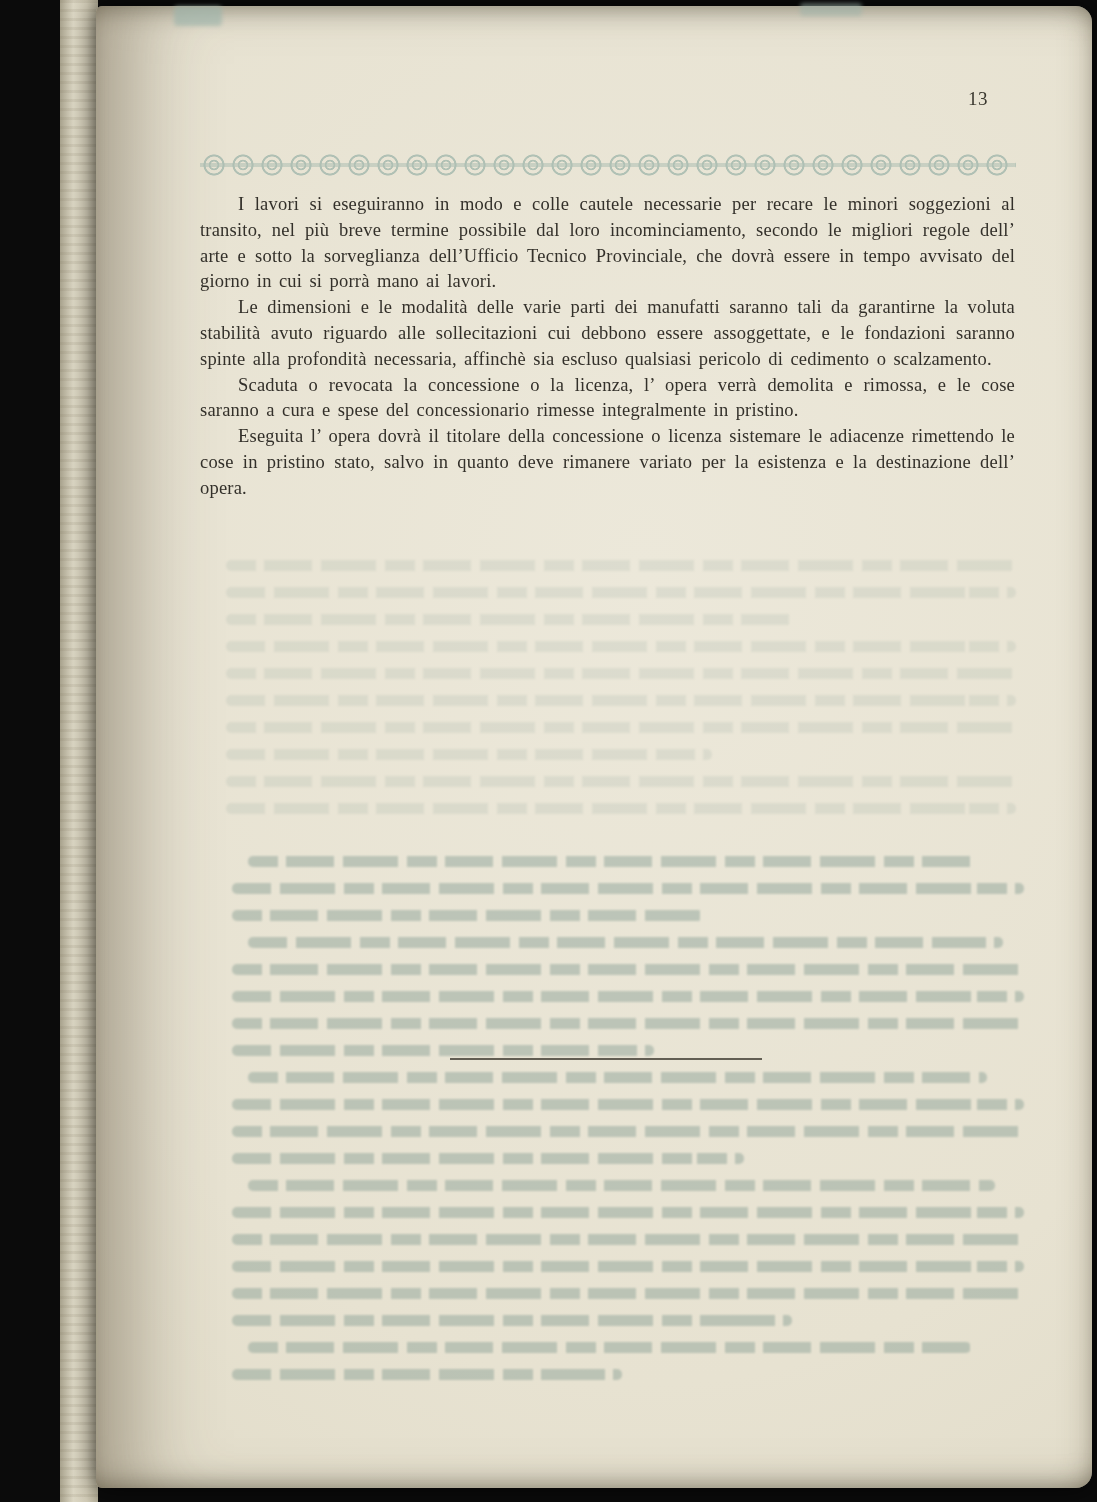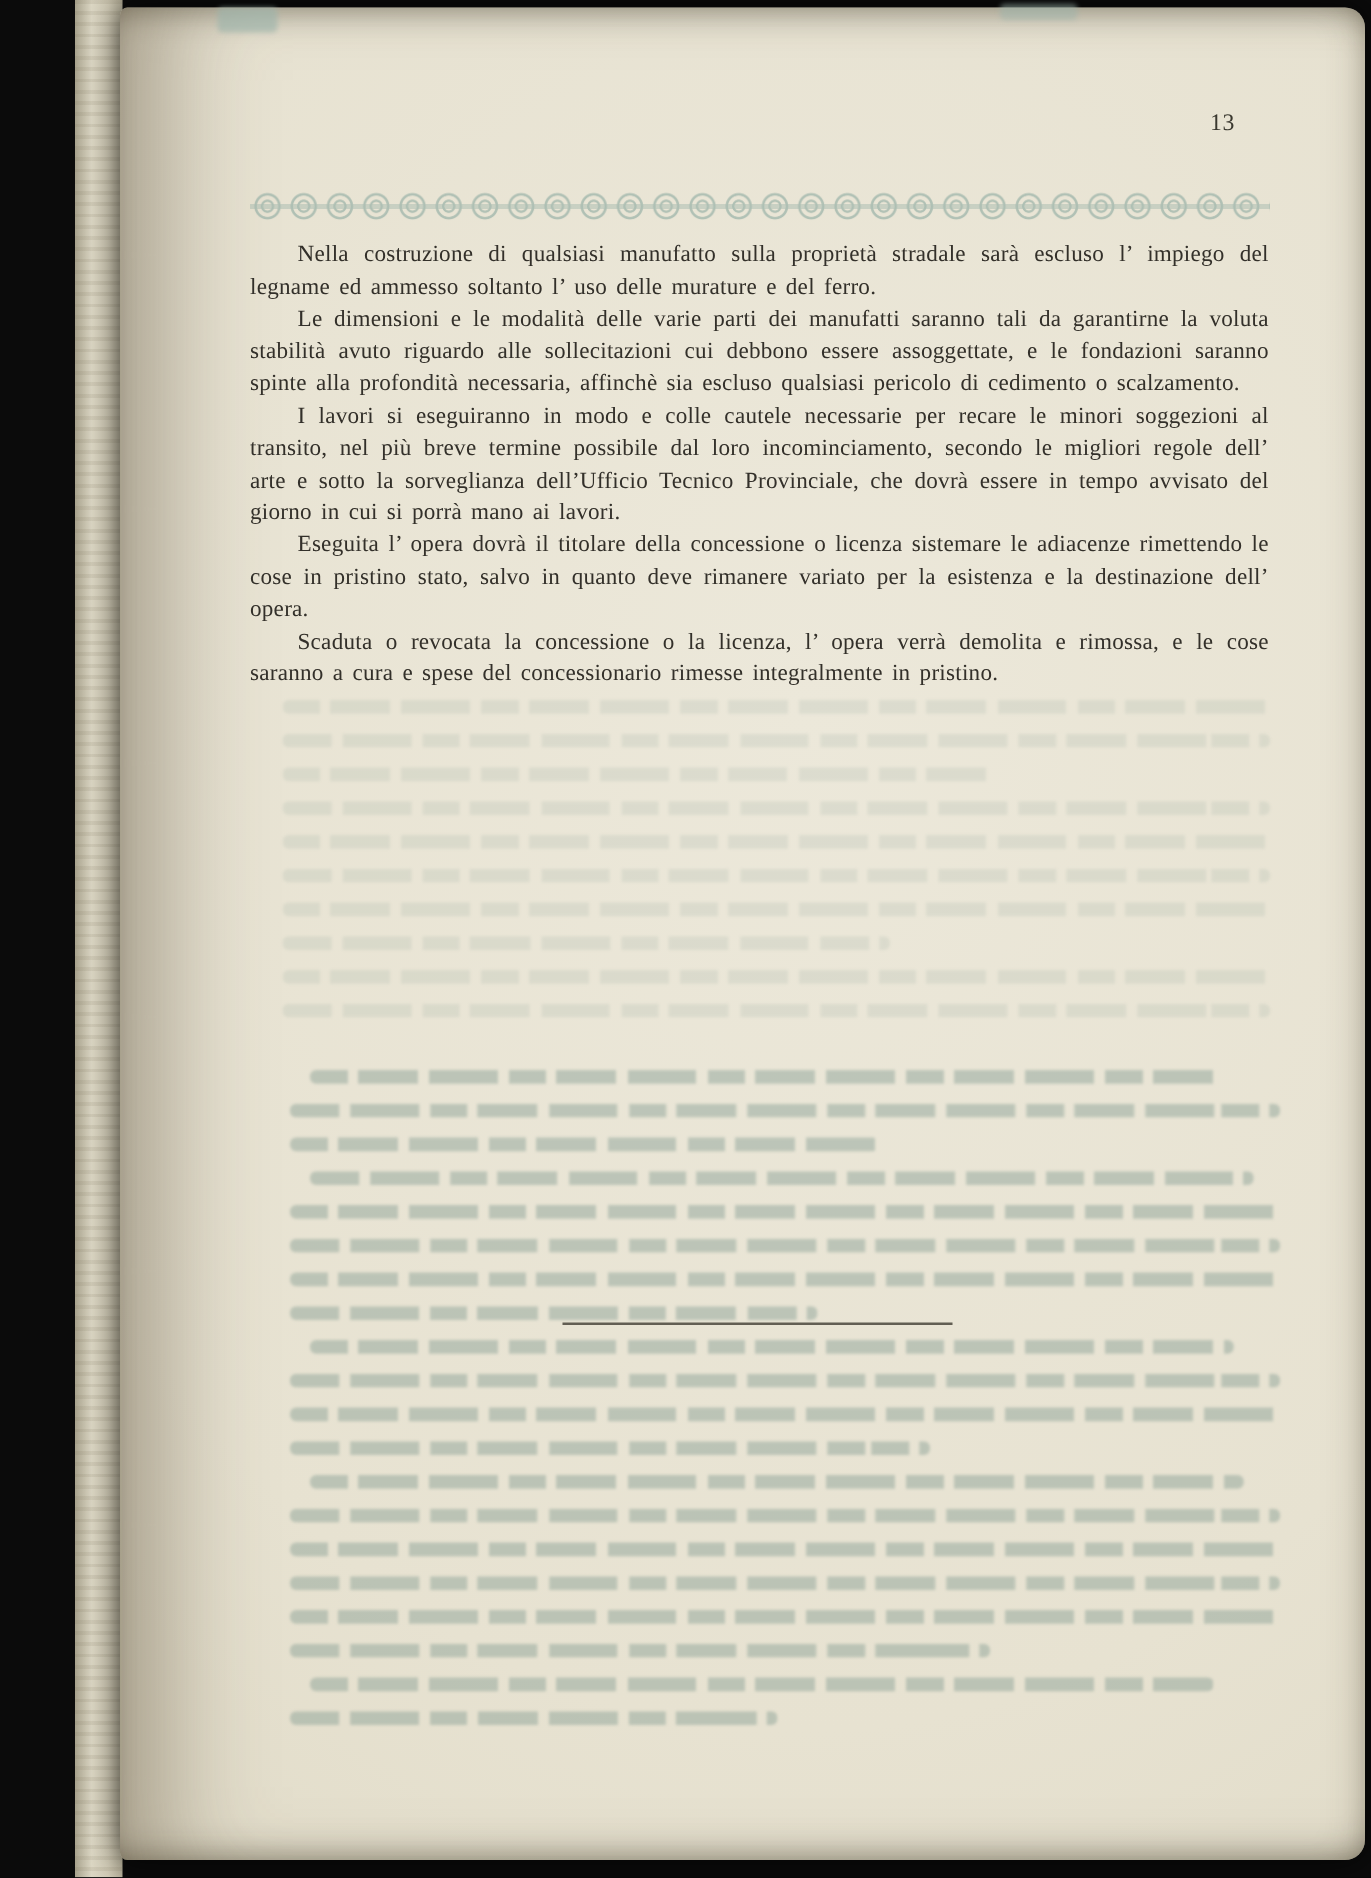--- a/index.html
+++ b/index.html
@@ -114,25 +114,24 @@
         <i class="gl"></i>
         <i class="gl"></i>
       <i class="gl"></i>
         <i class="gl"></i>
         <i class="gl"></i>
         <i class="gl"></i>
         <i class="gl"></i>
     </div>
 
     <div class="content">
-      <p>Nella costruzione di qualsiasi manufatto sulla proprietà stradale sarà escluso l’ impiego del legname ed ammesso soltanto l’ uso delle murature e del ferro.</p>
+      <p>I lavori si eseguiranno in modo e colle cautele necessarie per recare le minori soggezioni al transito, nel più breve termine possibile dal loro incominciamento, secondo le migliori regole dell’ arte e sotto la sorveglianza dell’Ufficio Tecnico Provinciale, che dovrà essere in tempo avvisato del giorno in cui si porrà mano ai lavori.</p>
       <p>Le dimensioni e le modalità delle varie parti dei manufatti saranno tali da garantirne la voluta stabilità avuto riguardo alle sollecitazioni cui debbono essere assoggettate, e le fondazioni saranno spinte alla profondità necessaria, affinchè sia escluso qualsiasi pericolo di cedimento o scalzamento.</p>
-      <p>I lavori si eseguiranno in modo e colle cautele necessarie per recare le minori soggezioni al transito, nel più breve termine possibile dal loro incominciamento, secondo le migliori regole dell’ arte e sotto la sorveglianza dell’Ufficio Tecnico Provinciale, che dovrà essere in tempo avvisato del giorno in cui si porrà mano ai lavori.</p>
+      <p>Scaduta o revocata la concessione o la licenza, l’ opera verrà demolita e rimossa, e le cose saranno a cura e spese del concessionario rimesse integralmente in pristino.</p>
       <p>Eseguita l’ opera dovrà il titolare della concessione o licenza sistemare le adiacenze rimettendo le cose in pristino stato, salvo in quanto deve rimanere variato per la esistenza e la destinazione dell’ opera.</p>
-      <p>Scaduta o revocata la concessione o la licenza, l’ opera verrà demolita e rimossa, e le cose saranno a cura e spese del concessionario rimesse integralmente in pristino.</p>
     </div>
 
     <div class="ghost ghost-lower">
       <i class="gl"></i>
         <i class="gl"></i>
         <i class="gl"></i>
         <i class="gl"></i>
         <i class="gl"></i>
       <i class="gl"></i>
         <i class="gl"></i>

